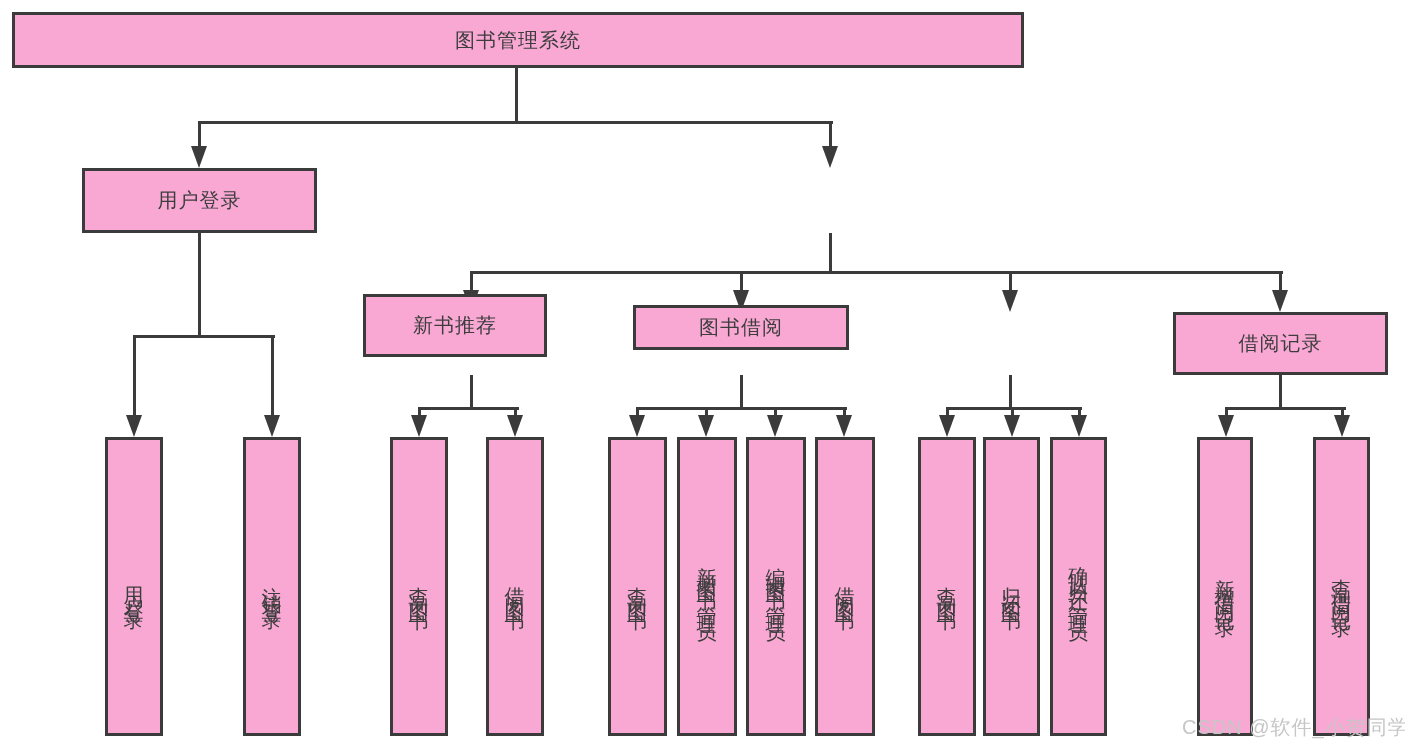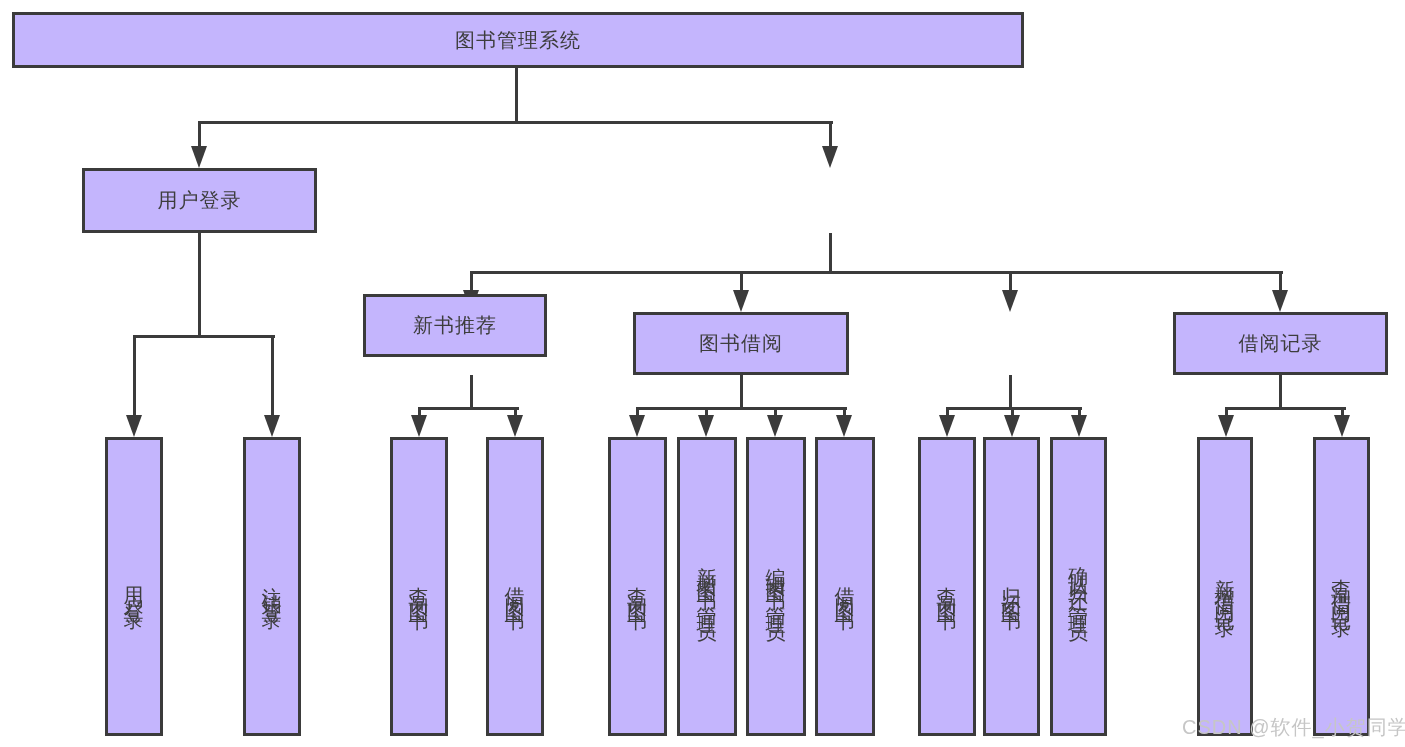--- a/index.html
+++ b/index.html
@@ -11,21 +11,21 @@
     position:relative;
     width:1405px;height:747px;
     background:#ffffff;
     font-family:"Liberation Sans", sans-serif;
     color:var(--text);
     overflow:hidden;
   }
   .box{
     position:absolute;
     box-sizing:border-box;
-    background:#c4b5fd;
+    background:#f9a8d4;
     border:3px solid var(--line);
     display:flex;
     align-items:center;
     justify-content:center;
     z-index:2;
   }
   .box.h span{
     font-size:20px;
     letter-spacing:1px;
     white-space:nowrap;
@@ -69,21 +69,21 @@
     <span>图书管理系统</span>
   </div>
 
   <div class="box h" style="left:82px;top:168px;width:235px;height:65px;">
     <span>用户登录</span>
   </div>
 
   <div class="box h" style="left:363px;top:294px;width:184px;height:63px;">
     <span>新书推荐</span>
   </div>
-  <div class="box h" style="left:633px;top:312px;width:216px;height:63px;">
+  <div class="box h" style="left:633px;top:305px;width:216px;height:45px;">
     <span>图书借阅</span>
   </div>
   <div class="box h" style="left:1173px;top:312px;width:215px;height:63px;">
     <span>借阅记录</span>
   </div>
 
   <div class="box v" style="left:105px;top:437px;width:58px;height:299px;">
     <span class="vtext">用户登录</span>
   </div>
   <div class="box v" style="left:243px;top:437px;width:58px;height:299px;">

